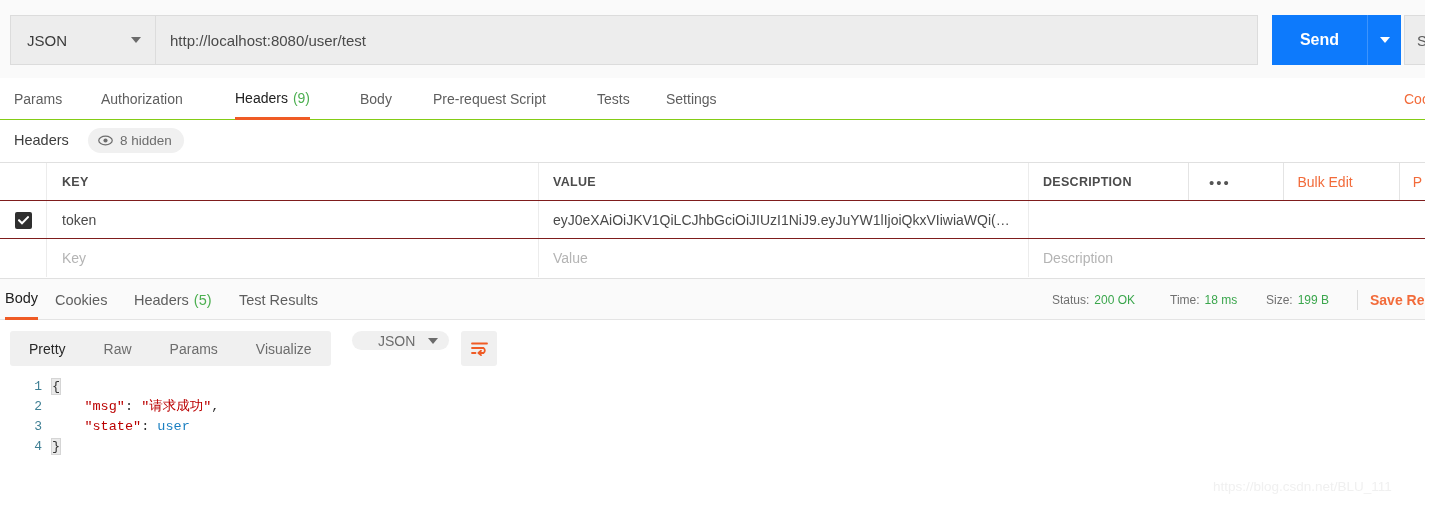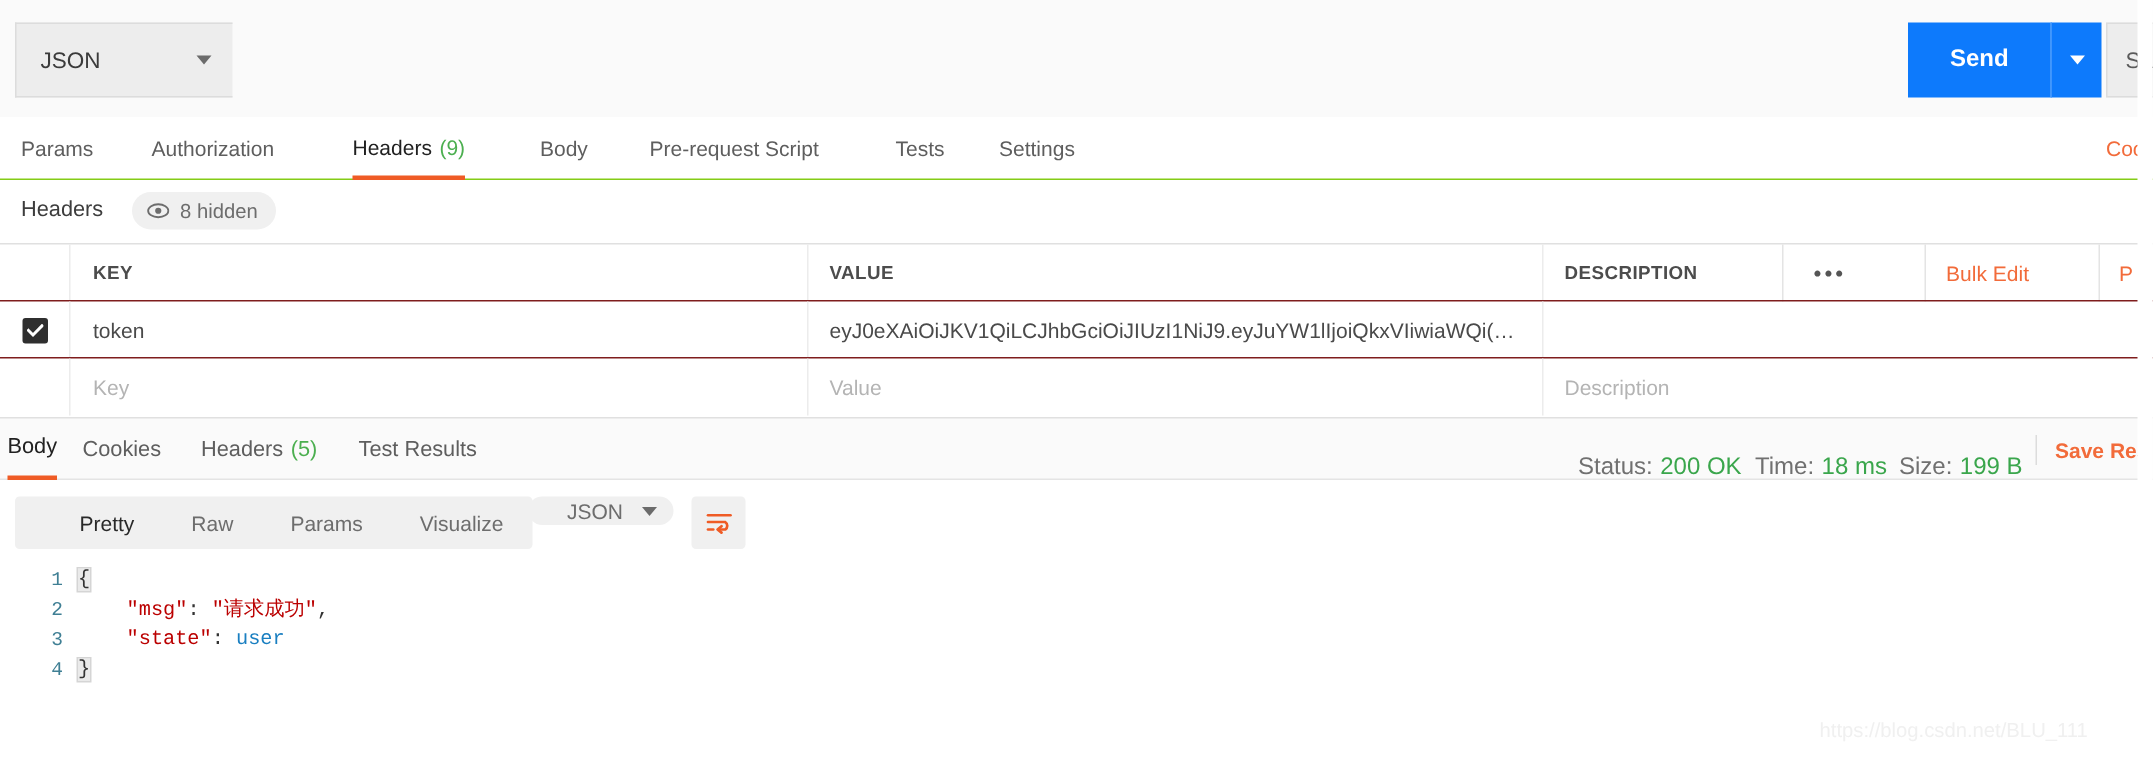--- a/index.html
+++ b/index.html
@@ -99,35 +99,35 @@
               border-left: 1px solid #e4e4e4; color: #f26b3a; font-size: 14px; cursor: pointer;
               white-space: nowrap; overflow: hidden; margin-left: 33px; }
 
   
   .resptabs { position: absolute; left: 0; top: 278px; width: 1435px; height: 42px;
               background: #fafafa; border-top: 1px solid #e0e0e0; border-bottom: 1px solid #e4e4e4; }
   .rtab { position: absolute; top: 0; height: 41px; display: flex; align-items: center;
           font-size: 14.5px; color: #5e5e5e; cursor: pointer; white-space: nowrap; }
   .rtab.active { color: #212121; border-bottom: 3px solid #ef5b25; }
   .rtab .count { color: #4caf50; margin-left: 5px; }
-  .meta { position: absolute; top: 12px; height: 41px; display: flex; align-items: center;
-          font-size: 16px; color: #707070; white-space: nowrap; text-align: center; }
+  .meta { position: absolute; top: 0; height: 41px; display: flex; align-items: center;
+          font-size: 12px; color: #707070; white-space: nowrap; text-align: center; }
   .meta .v { color: #3aa64c; margin-left: 5px; }
   .save-resp { position: absolute; left: 1370px; top: 0; height: 41px; display: flex; align-items: center;
                font-size: 14px; color: #f26b3a; font-weight: bold; cursor: pointer;
                white-space: nowrap; overflow: hidden; }
   .meta-sep { position: absolute; left: 1357px; top: 11px; width: 1px; height: 20px; background: #dcdcdc; }
 
   
   .bodybar { position: absolute; left: 0; top: 320px; width: 1435px; height: 56px; background: #fff; }
   .seg { position: absolute; left: 10px; top: 331px; height: 35px; background: #f0f0f0;
          border-radius: 3px; display: flex; align-items: center; }
   .seg-item { height: 35px; display: flex; align-items: center; padding: 0 19px;
               font-size: 14px; color: #6d6d6d; cursor: pointer; }
-  .seg-item.active { color: #292929; margin-left: 24px; }
+  .seg-item.active { color: #292929; }
   .fmt { position: absolute; left: 352px; top: 331px; width: 97px; height: 19px; background: #f0f0f0;
          border-radius: 14px; display: flex; align-items: center; justify-content: space-between;
          padding: 0 11px 0 26px; cursor: pointer; }
   .fmt .lbl { font-size: 14px; color: #6d6d6d; }
   .wrapbtn { position: absolute; left: 461px; top: 331px; width: 36px; height: 35px; background: #f0f0f0;
              border-radius: 3px; display: flex; align-items: center; justify-content: center; cursor: pointer; }
 
   
   .code { position: absolute; left: 0; top: 376px; width: 1435px; height: 129px; background: #fff; }
   .coderow { position: relative; height: 20px; display: flex; align-items: center; }
@@ -144,20 +144,23 @@
 <body>
 
 <div id="app">
 
   <div class="urlbar">
     <div class="method-url">
       <div class="method-box">
         <span class="method-label">JSON</span>
         <span class="caret"></span>
       </div>
+      <div class="url-box">
+        <span class="url-text">http://localhost:8080/user/test</span>
+      </div>
     </div>
     <div class="send-group">
       <div class="send-btn">Send</div>
       <div class="send-caret-box">
         <span class="caret-w"></span>
       </div>
     </div>
     <div class="save-btn">Sa</div>
   </div>
 

